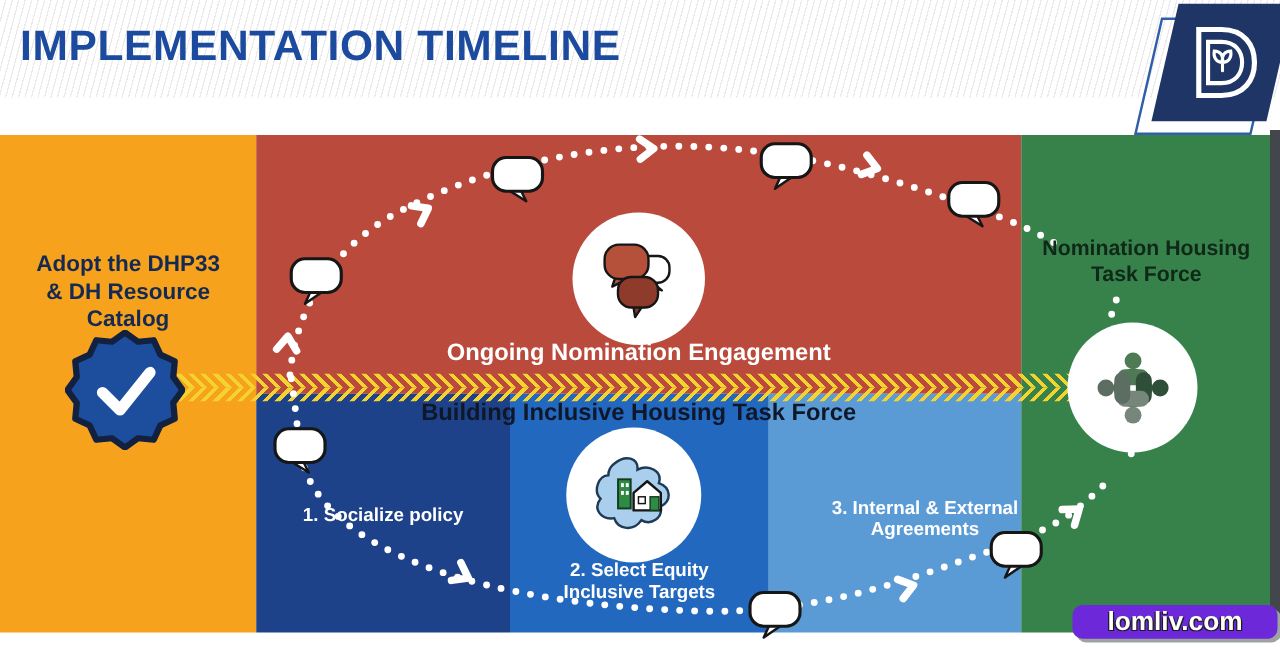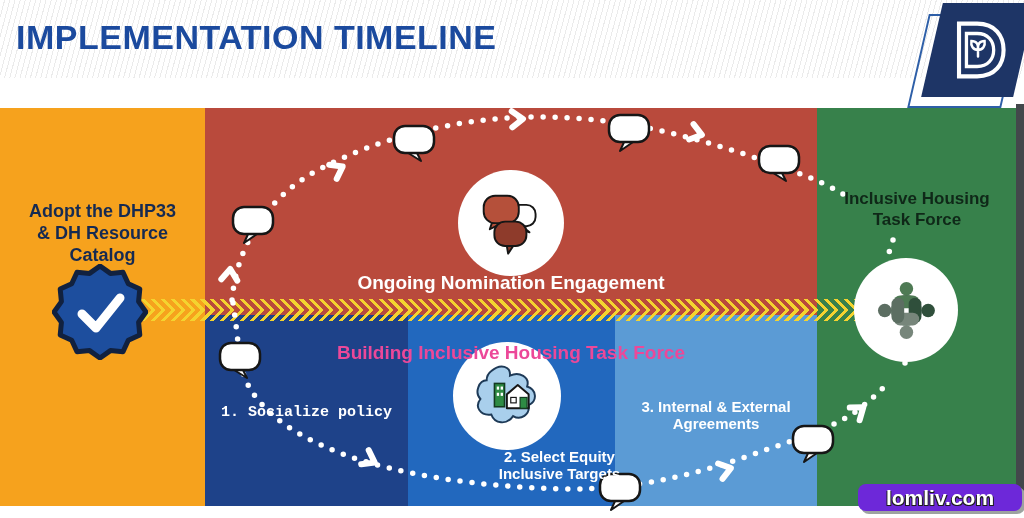--- a/index.html
+++ b/index.html
@@ -48,24 +48,24 @@
   .c-map{left:453px;top:342px;width:108px;height:108px;}
   .c-team{left:854px;top:258px;width:104px;height:104px;}
   .circle svg{width:72%;height:72%;}
   .badge{position:absolute;left:52px;top:264px;width:96px;height:96px;z-index:4;}
 
   
   .txt{position:absolute;z-index:5;font-weight:800;text-align:center;}
   .adopt{left:10px;top:200px;width:185px;font-size:18px;line-height:22px;color:#152A52;}
   .m2023{left:0;top:362px;width:205px;font-size:21px;color:#152A52;}
   .ongoing{left:205px;top:272px;width:612px;font-size:19px;color:#fff;}
-  .building{left:205px;top:320px;width:612px;font-size:19px;color:#ec4899;margin-top:22px;}
-  .step1{left:205px;top:404px;width:203px;font-size:15px;color:#fff;font-family:Liberation Mono, monospace;}
-  .step2{left:408px;top:448px;width:207px;font-size:15px;line-height:17px;color:#fff;padding-left:48px;}
-  .step3{left:615px;top:398px;width:202px;font-size:15px;line-height:17px;color:#fff;}
+  .building{left:205px;top:320px;width:612px;font-size:19px;color:#0f172a;}
+  .step1{left:205px;top:404px;width:203px;font-size:15px;color:#fff;}
+  .step2{left:408px;top:448px;width:207px;font-size:15px;line-height:17px;color:#fff;}
+  .step3{left:615px;top:398px;width:202px;font-size:15px;line-height:17px;color:#fff;padding-left:24px;}
   .tf-title{left:822px;top:188px;width:190px;font-size:17px;line-height:21px;color:#0F2818;}
   .m2024{left:817px;top:362px;width:190px;font-size:21px;color:#101510;}
   .tf-list{left:884px;top:399px;z-index:5;color:#101510;font-weight:800;font-size:13.5px;}
   .tf-list .row{display:flex;line-height:16.5px;}
   .tf-list .num{width:22px;}
 
   .watermark{position:absolute;left:858px;top:484px;width:164px;height:27px;z-index:6;
              background:#6d28d9;border-radius:8px;box-shadow:3px 3px 0 #9DA3A0;
              display:flex;align-items:center;justify-content:center;
              color:#fff;font-weight:800;font-size:21px;
@@ -223,21 +223,21 @@
   <div class="txt step2">
     <span>2. Select Equity</span><br>
     <span>Inclusive Targets</span>
   </div>
   <div class="txt step3">
     <span>3. Internal &amp; External</span><br>
     <span>Agreements</span>
   </div>
 
   <div class="txt tf-title">
-    <span>Inclusive Housing</span><br>
+    <span>Nomination Housing</span><br>
     <span>Task Force</span>
   </div>
   <div class="tf-list">
     <div class="row">
       <span class="num">1.</span>
       <span>Nomination</span>
     </div>
     <div class="row">
       <span class="num">2.</span>
       <span>Selection</span>

